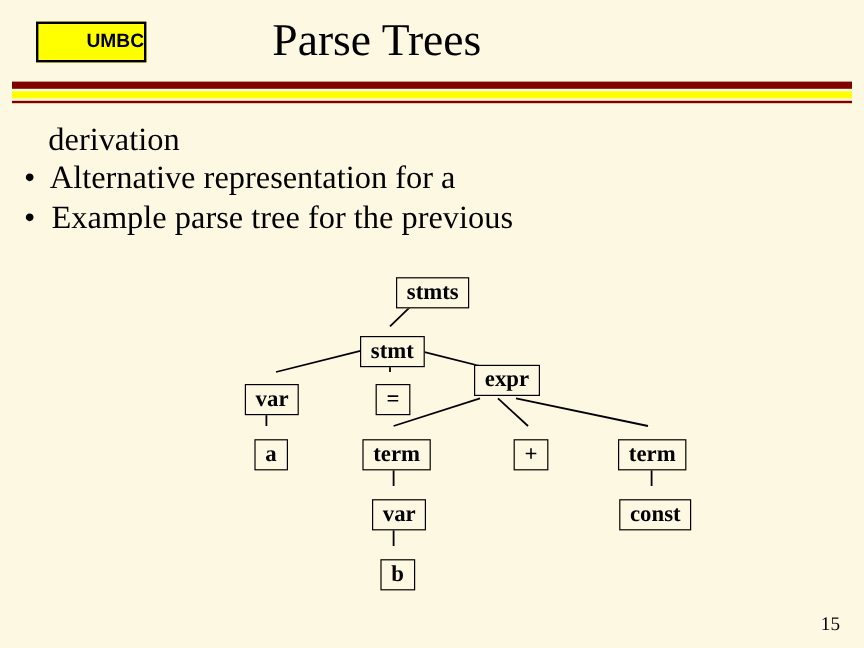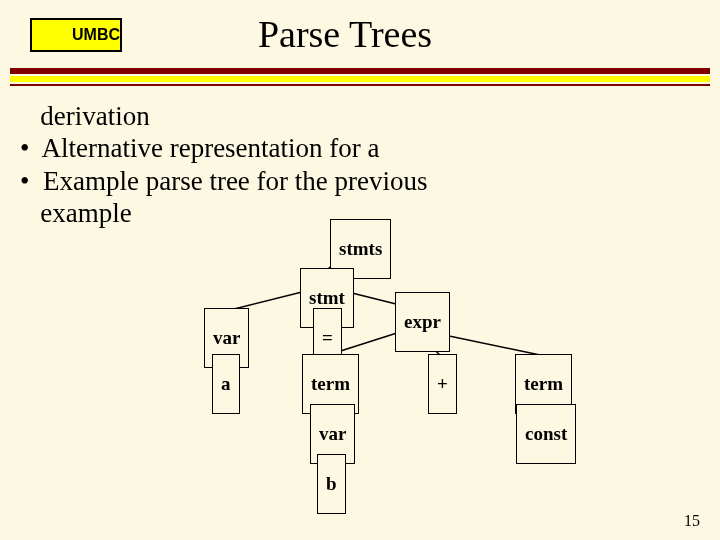--- a/index.html
+++ b/index.html
@@ -26,21 +26,20 @@
     line-height: 30px;
     font-family: Arial, sans-serif;
   }
   .title {
     position: absolute;
     left: 0;
     top: 12px;
     width: 628px;
     text-align: center;
     font-size: 38px;
-    padding-left: 31px;
   }
   .rule {
     position: absolute;
     left: 10px;
     width: 700px;
   }
   .rule-dark { top: 68px; height: 6px; background: #800000; }
   .rule-yellow { top: 76px; height: 6px; background: #ffff00; }
   .rule-thin { top: 84px; height: 2px; background: #800000; }
 
@@ -54,22 +53,23 @@
   }
   .bullets .row { white-space: pre; }
 
   .node {
     position: absolute;
     border: 1.5px solid #000;
     font-family: "Times New Roman", serif;
     font-weight: bold;
     font-size: 19px;
     text-align: center;
-    padding: 18px 8px;
+    padding: 1px 8px;
     background: #fdf8e2;
+    margin-top: 12px;
   }
 
   svg.lines {
     position: absolute;
     left: 0;
     top: 0;
     width: 720px;
     height: 540px;
     pointer-events: none;
   }
@@ -89,21 +89,20 @@
 <div class="title">Parse Trees</div>
 
 <div class="rule rule-dark"></div>
 <div class="rule rule-yellow"></div>
 <div class="rule rule-thin"></div>
 
 <div class="bullets">
   <div class="row">   derivation</div>
   <div class="row">•  Alternative representation for a</div>
   <div class="row">•  Example parse tree for the previous</div>
-  <div class="row">   example</div>
 </div>
 
 <svg class="lines">
   <line x1="355" y1="243" x2="325" y2="272" stroke="#000" stroke-width="1.5"></line>
   <line x1="230" y1="310" x2="302" y2="292" stroke="#000" stroke-width="1.5"></line>
   <line x1="325" y1="292" x2="325" y2="310" stroke="#000" stroke-width="1.5"></line>
   <line x1="420" y1="310" x2="348" y2="292" stroke="#000" stroke-width="1.5"></line>
   <line x1="222" y1="332" x2="222" y2="355" stroke="#000" stroke-width="1.5"></line>
   <line x1="328" y1="355" x2="400" y2="332" stroke="#000" stroke-width="1.5"></line>
   <line x1="440" y1="355" x2="415" y2="332" stroke="#000" stroke-width="1.5"></line>

